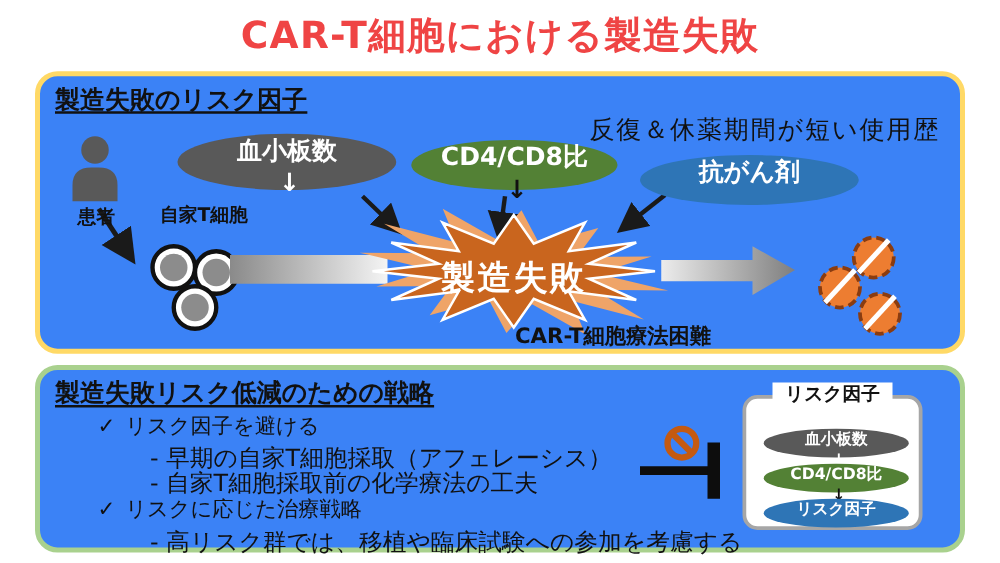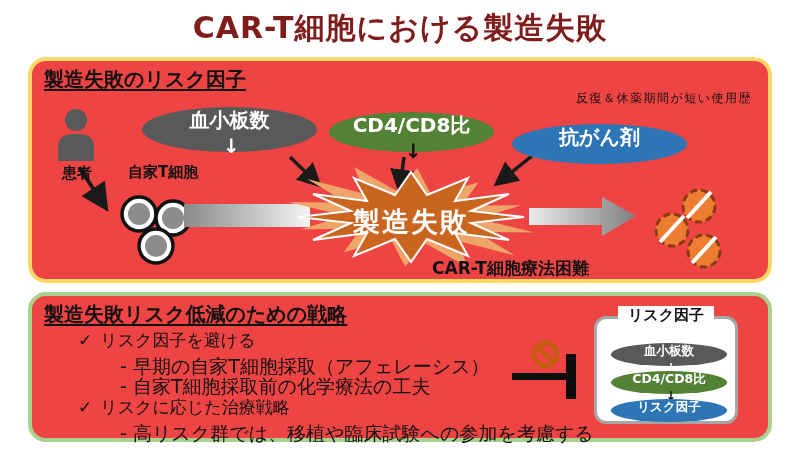--- a/index.html
+++ b/index.html
@@ -4,43 +4,43 @@
 <style>
   * { margin:0; padding:0; box-sizing:border-box; }
   body { background:#fff; }
   .canvas {
     position:relative; width:800px; height:450px; background:#fff;
     font-family:"DejaVu Sans","Liberation Sans",sans-serif; color:#111; overflow:hidden;
   }
   .abs { position:absolute; }
   .page-title {
     top:8px; left:0; width:100%; text-align:center;
-    font-size:30px; font-weight:bold; letter-spacing:1px; color:#7f1d1d;
+    font-size:30px; font-weight:bold; letter-spacing:1px; color:#ef4444;
   }
-  .panel { background:#ef4444; border-radius:18px; border:4px solid; }
+  .panel { background:#3b82f6; border-radius:18px; border:4px solid; }
   .panel-top    { left:28px; top:57px;  width:744px; height:226px; border-color:#FFD966; }
   .panel-bottom { left:28px; top:292px; width:744px; height:150px; border-color:#A9D18E; }
   .panel-heading {
     left:12px; top:5px; font-size:20px; font-weight:bold;
     text-decoration:underline; text-underline-offset:3px; white-space:nowrap;
   }
   .ellipse {
     display:flex; align-items:center; justify-content:space-between;
     border-radius:50% / 50%; color:#fff; font-weight:bold; white-space:nowrap;flex-direction:column;
   }
   .e-gray  { background:#595959; }
   .e-green { background:#538135; }
   .e-blue  { background:#2E75B6; }
   .ellipse .arrow-glyph { font-weight:bold; margin-left:4px; }
   .arrow-black { color:#111; }
   .arrow-white { color:#fff; }
   .big-ellipse { font-size:20px; }
   .small-ellipse { font-size:12.5px; }
   .label-bold { font-weight:bold; font-size:15px; white-space:nowrap; }
-  .note-text { font-size:12px; letter-spacing:1.5px; white-space:nowrap; }
+  .note-text { font-size:20px; letter-spacing:1.5px; white-space:nowrap; }
   .failure-text {
     font-size:27px; font-weight:bold; color:#fff; text-align:center;
     letter-spacing:2px; white-space:nowrap;
   }
   .caption-bold { font-size:17px; font-weight:bold; white-space:nowrap; }
   .check-item { font-size:17px; white-space:nowrap; }
   .check-item .check { margin-right:8px; }
   .sub-item { font-size:19px; white-space:nowrap; }
   .risk-box { border:3px solid #A6A6A6; border-radius:12px; background:#fff;padding-left:36px; }
   .risk-box-title {
@@ -135,21 +135,21 @@
       <span>CD4/CD8比</span>
       <span class="arrow-glyph arrow-black">↓</span>
     </div>
 
     <div class="abs ellipse e-blue big-ellipse" style="left:480px; top:51px; width:175px; height:40px;margin-top:12px;">
       <span>抗がん剤</span>
     </div>
 
     <div class="abs failure-text" style="left:299px; top:143px; width:160px;">製造失敗</div>
 
-    <div class="abs caption-bold" style="left:380px; top:196px;margin-left:20px;">CAR-T細胞療法困難</div>
+    <div class="abs caption-bold" style="left:380px; top:196px;">CAR-T細胞療法困難</div>
 
   </div>
 
   <div class="abs panel panel-bottom">
 
     <div class="abs panel-heading">製造失敗リスク低減のための戦略</div>
 
     <div class="abs check-item" style="left:46px; top:33px;">
       <span class="check">✓</span><span>リスク因子を避ける</span>
     </div>

